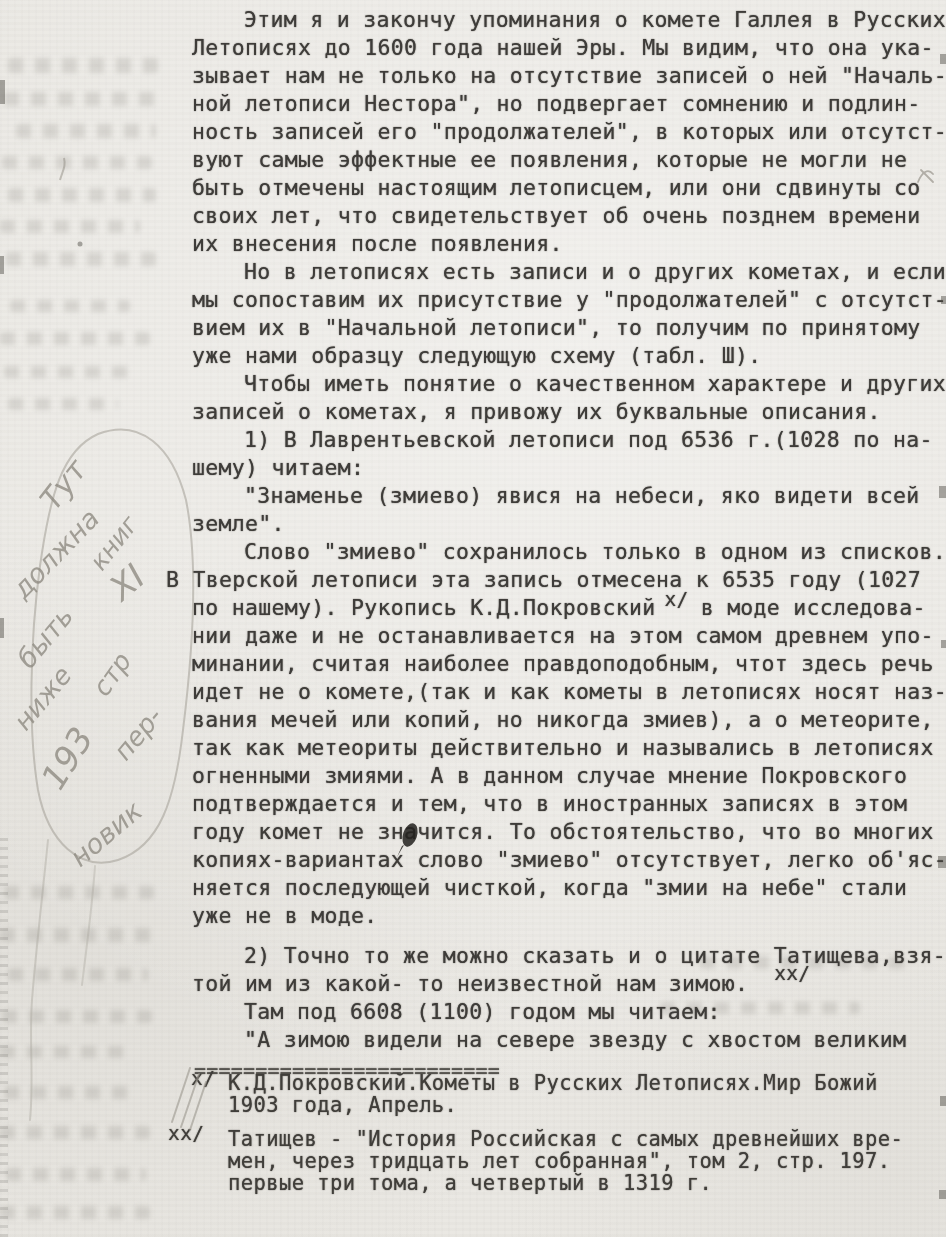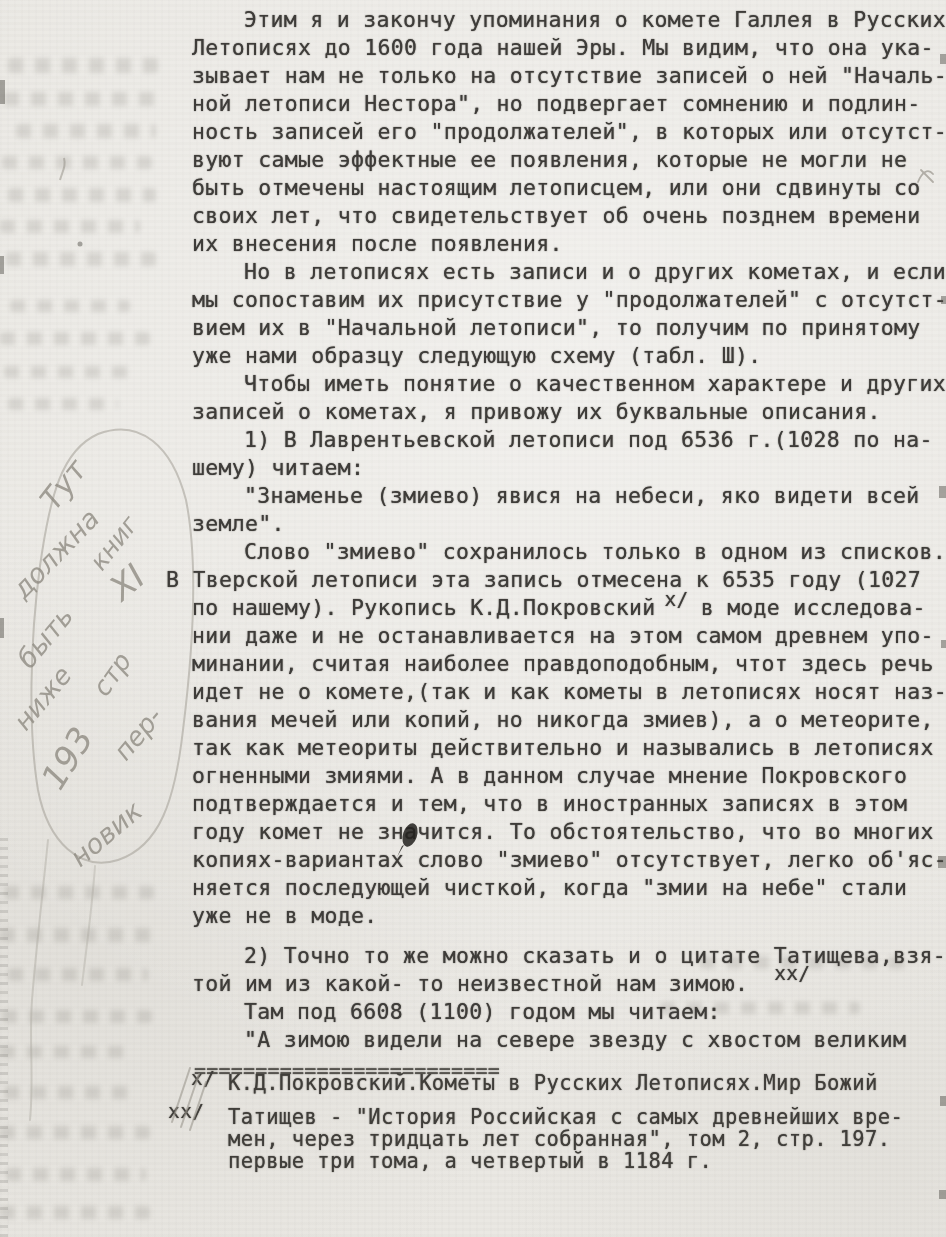--- a/index.html
+++ b/index.html
@@ -132,26 +132,27 @@
   <div class="ln"><span>той им из какой- то неизвестной нам зимою.</span><span class="sup-end">хх/</span></div>
   <div class="ln ind">Там под 6608 (1100) годом мы читаем:</div>
   <div class="ln ind">"А зимою видели на севере звезду с хвостом великим</div>
   <div class="separator">=========================</div>
 </div>
 
 <div id="footnotes">
   <div class="fn fn1">
     <span class="fn-marker fn1-marker">х/</span>
     <div class="fn-line">К.Д.Покровский.Кометы в Русских Летописях.Мир Божий</div>
+    <div class="fn-line">1903 года, Апрель.</div>
   </div>
   <div class="fn fn2">
     <span class="fn-marker fn2-marker">хх/</span>
     <div class="fn-line">Татищев - "История Российская с самых древнейших вре-</div>
     <div class="fn-line">мен, через тридцать лет собранная", том 2, стр. 197.</div>
-    <div class="fn-line">первые три тома, а четвертый в 1184 г.</div>
+    <div class="fn-line">первые три тома, а четвертый в 1319 г.</div>
   </div>
 </div>
 
 <svg id="pencil-overlay" width="946" height="1237" viewBox="0 0 946 1237">
 
   <g stroke="#a29e95" stroke-width="2" fill="none" opacity=".55" stroke-linecap="round">
     <path d="M 98,434 C 140,418 172,446 186,500 C 198,560 193,650 183,730 C 175,800 160,846 118,860 C 80,872 48,842 38,790 C 28,730 30,640 40,566 C 50,495 62,450 98,434 Z"></path>
     <path d="M 48,840 C 42,900 36,950 32,1000 C 29,1040 34,1080 30,1120" opacity=".7"></path>
     <path d="M 95,866 C 92,910 86,950 82,985" opacity=".6"></path>
   </g>

